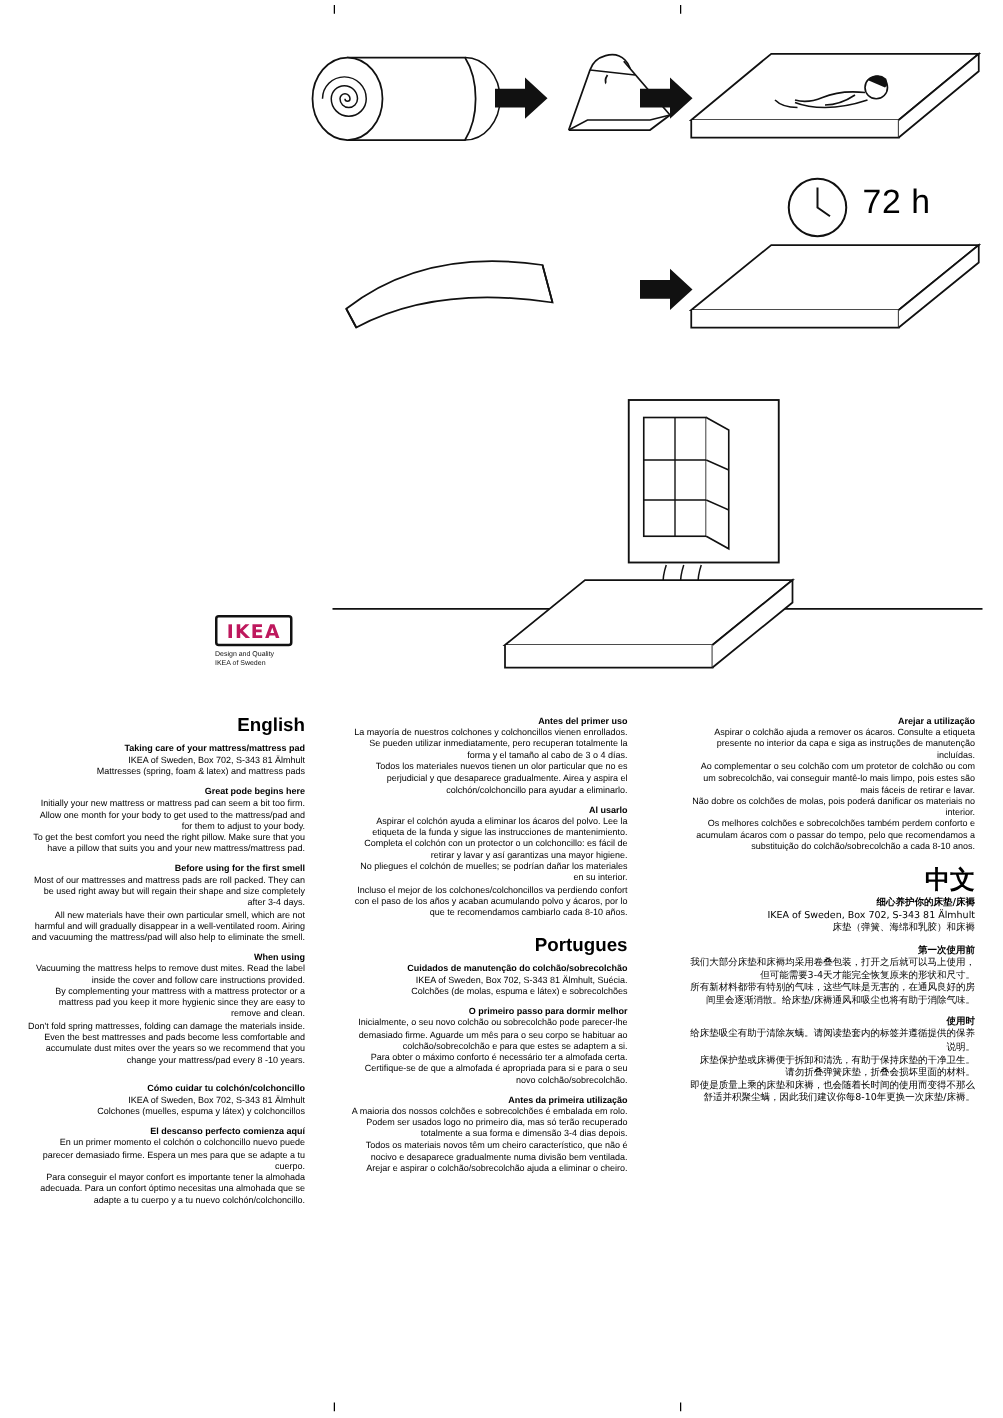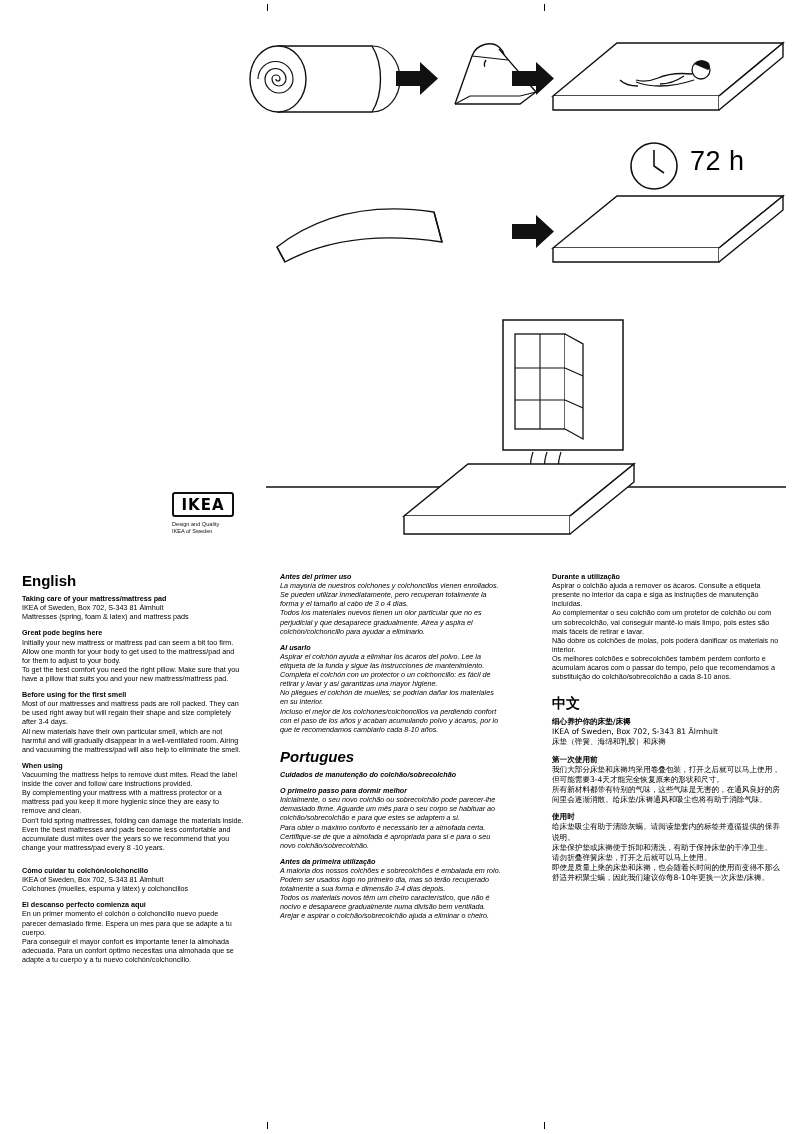--- a/index.html
+++ b/index.html
@@ -35,54 +35,55 @@
   .logo-box {
     width: 62px; height: 25px;
     background: #ffffff;
     border: 2px solid #111;
     border-radius: 3px;
     display: flex; align-items: center; justify-content: center;
     font-family: "DejaVu Sans", sans-serif;
     font-weight: bold;
     font-size: 15px;
     letter-spacing: 1px;
-    color: #000000;
+    color: #be185d;
   }
   .logo-cap {
     margin-top: 4px;
     font-size: 5.6px;
     line-height: 7px;
     color: #111;
   }
 
   
   .columns {
     position: absolute;
     left: 0; top: 572px;
     width: 717px;
     height: 556px;
+    text-align: right;
   }
   .col {
     position: absolute;
     top: 0;
     width: 222px;
     font-size: 7.2px;
     line-height: 9.1px;
   }
   .col-1 { left: 22px; }
-  .col-2 { left: 280px; font-style: italic; }
+  .col-2 { left: 280px; }
   .col-3 { left: 552px; width: 228px; }
 
   h2.lang {
     font-size: 15px;
     font-weight: bold;
     margin: 0 0 5px 0;
     line-height: 17px;
   }
-  h2.lang.cjk { font-family: "DejaVu Sans", sans-serif; font-size: 14px; }
+  h2.lang.cjk { font-family: "DejaVu Sans", sans-serif; font-size: 20px; }
   h3.sub {
     font-size: 7.2px;
     font-weight: bold;
     margin: 0;
     line-height: 9.2px;
   }
   h3.sub.cjk { font-family: "DejaVu Sans", sans-serif; font-size: 7.6px; line-height: 10px;}
   p.body {
     margin: 0 0 6px 0;
     font-size: 7.2px;
@@ -256,36 +257,38 @@
         <p class="body">Aspirar el colchón ayuda a eliminar los ácaros del polvo. Lee la etiqueta de la funda y sigue las instrucciones de mantenimiento.
 Completa el colchón con un protector o un colchoncillo: es fácil de retirar y lavar y así garantizas una mayor higiene.
 No pliegues el colchón de muelles; se podrían dañar los materiales en su interior.
 Incluso el mejor de los colchones/colchoncillos va perdiendo confort con el paso de los años y acaban acumulando polvo y ácaros, por lo que te recomendamos cambiarlo cada 8-10 años.</p>
       </div>
 
       <div class="gap"></div>
       <h2 class="lang">Portugues</h2>
       <div class="block">
         <h3 class="sub">Cuidados de manutenção do colchão/sobrecolchão</h3>
+        <p class="body">IKEA of Sweden, Box 702, S-343 81 Älmhult, Suécia.
+Colchões (de molas, espuma e látex) e sobrecolchões</p>
       </div>
       <div class="block">
         <h3 class="sub">O primeiro passo para dormir melhor</h3>
         <p class="body">Inicialmente, o seu novo colchão ou sobrecolchão pode parecer-lhe demasiado firme. Aguarde um mês para o seu corpo se habituar ao colchão/sobrecolchão e para que estes se adaptem a si.
 Para obter o máximo conforto é necessário ter a almofada certa. Certifique-se de que a almofada é apropriada para si e para o seu novo colchão/sobrecolchão.</p>
       </div>
       <div class="block">
         <h3 class="sub">Antes da primeira utilização</h3>
         <p class="body">A maioria dos nossos colchões e sobrecolchões é embalada em rolo. Podem ser usados logo no primeiro dia, mas só terão recuperado totalmente a sua forma e dimensão 3-4 dias depois.
 Todos os materiais novos têm um cheiro característico, que não é nocivo e desaparece gradualmente numa divisão bem ventilada. Arejar e aspirar o colchão/sobrecolchão ajuda a eliminar o cheiro.</p>
       </div>
     </div>
 
     <div class="col col-3">
       <div class="block">
-        <h3 class="sub">Durante a utilização</h3>
+        <h3 class="sub">Arejar a utilização</h3>
         <p class="body">Aspirar o colchão ajuda a remover os ácaros. Consulte a etiqueta presente no interior da capa e siga as instruções de manutenção incluídas.
 Ao complementar o seu colchão com um protetor de colchão ou com um sobrecolchão, vai conseguir mantê-lo mais limpo, pois estes são mais fáceis de retirar e lavar.
 Não dobre os colchões de molas, pois poderá danificar os materiais no interior.
 Os melhores colchões e sobrecolchões também perdem conforto e acumulam ácaros com o passar do tempo, pelo que recomendamos a substituição do colchão/sobrecolchão a cada 8-10 anos.</p>
       </div>
 
       <div class="gap"></div>
       <h2 class="lang cjk">中文</h2>
       <div class="block">
         <h3 class="sub cjk">细心养护你的床垫/床褥</h3>
@@ -294,19 +297,19 @@
       </div>
       <div class="block">
         <h3 class="sub cjk">第一次使用前</h3>
         <p class="body cjk">我们大部分床垫和床褥均采用卷叠包装，打开之后就可以马上使用，但可能需要3-4天才能完全恢复原来的形状和尺寸。
 所有新材料都带有特别的气味，这些气味是无害的，在通风良好的房间里会逐渐消散。给床垫/床褥通风和吸尘也将有助于消除气味。</p>
       </div>
       <div class="block">
         <h3 class="sub cjk">使用时</h3>
         <p class="body cjk">给床垫吸尘有助于清除灰螨。请阅读垫套内的标签并遵循提供的保养说明。
 床垫保护垫或床褥便于拆卸和清洗，有助于保持床垫的干净卫生。
-请勿折叠弹簧床垫，打开之后就可以马上使用。
+请勿折叠弹簧床垫，折叠会损坏里面的材料。
 即使是质量上乘的床垫和床褥，也会随着长时间的使用而变得不那么舒适并积聚尘螨，因此我们建议你每8-10年更换一次床垫/床褥。</p>
       </div>
     </div>
 
   </div>
 </div>
 
 </body></html>

